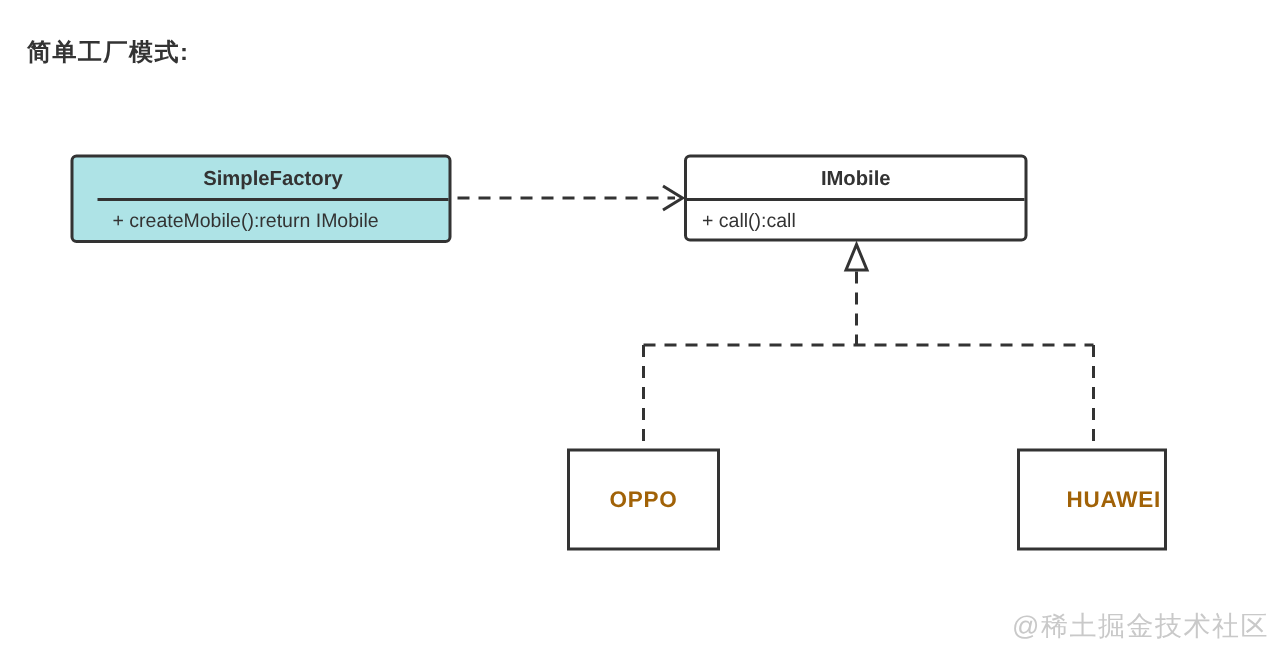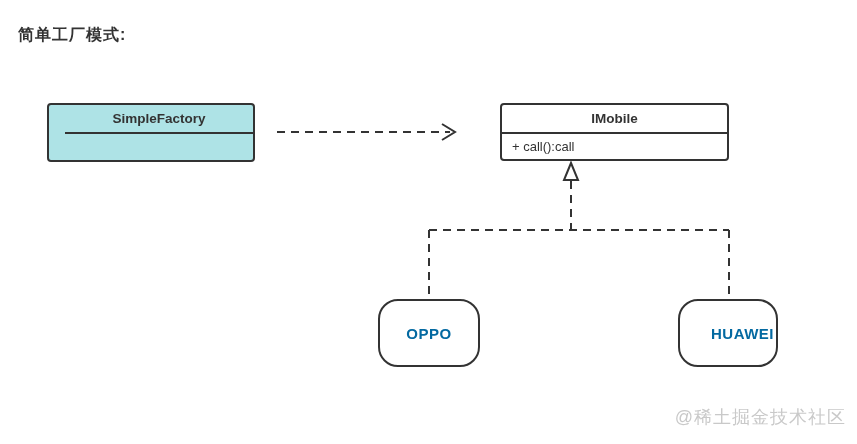--- a/index.html
+++ b/index.html
@@ -47,35 +47,35 @@
   }
   .uml-class .uml-member {
     height: 26px;
     line-height: 26px;
     padding-left: 10px;
     font-size: 13px;
     text-align: left;
   }
   .factory-class {
     left: 47px; top: 103px;
-    width: 208px; height: 59px;
+    width: 254px; height: 59px;
     background: #aee3e6;
     padding-left: 16px;
   }
   .interface-class {
     left: 456px; top: 103px;
-    width: 229px; height: 58px; margin-left: 44px;
+    width: 229px; height: 58px;
   }
   .impl-node {
     position: absolute;
     border: 2px solid #333333;
-    border-radius: 20px;
+    border-radius: 0;
     box-sizing: border-box;
     background: #ffffff;
-    color: #0369a1;
+    color: #a16207;
     display: flex;
     align-items: center;
     justify-content: center;
     font-weight: bold;
     font-size: 15px;
     letter-spacing: 0.5px;
   }
   .impl-oppo   { left: 378px; top: 299px; width: 102px; height: 68px; }
   .impl-huawei { left: 678px; top: 299px; width: 100px; height: 68px; padding-left: 29px; }
   .watermark {
@@ -105,20 +105,21 @@
       <polygon points="571,163 564,180 578,180" fill="#ffffff"></polygon>
       <line x1="571" y1="181" x2="571" y2="230" stroke-dasharray="8,6"></line>
       <line x1="429" y1="230" x2="729" y2="230" stroke-dasharray="8,6"></line>
       <line x1="429" y1="230" x2="429" y2="298" stroke-dasharray="8,6"></line>
       <line x1="729" y1="230" x2="729" y2="298" stroke-dasharray="8,6"></line>
     </g>
   </svg>
 
   <div class="uml-class factory-class">
     <div class="uml-header">SimpleFactory</div>
+    <div class="uml-member">+ createMobile():return IMobile</div>
   </div>
 
   <div class="uml-class interface-class">
     <div class="uml-header">IMobile</div>
     <div class="uml-member">+ call():call</div>
   </div>
 
   <div class="impl-node impl-oppo">
     <span>OPPO</span>
   </div>

